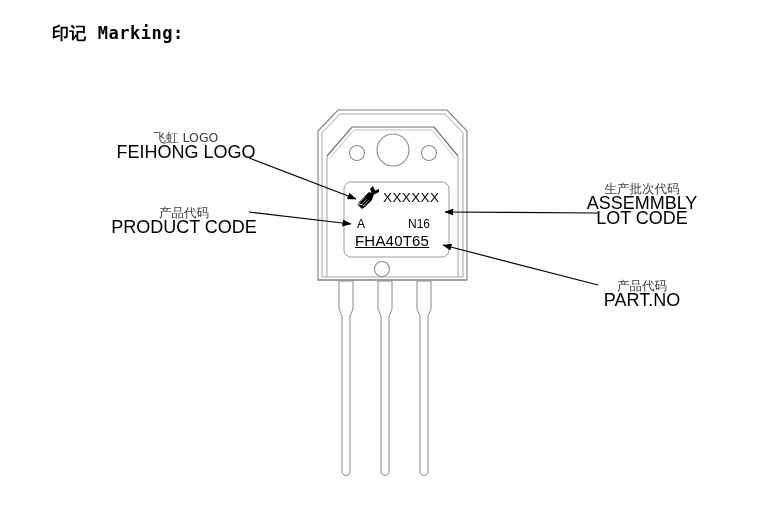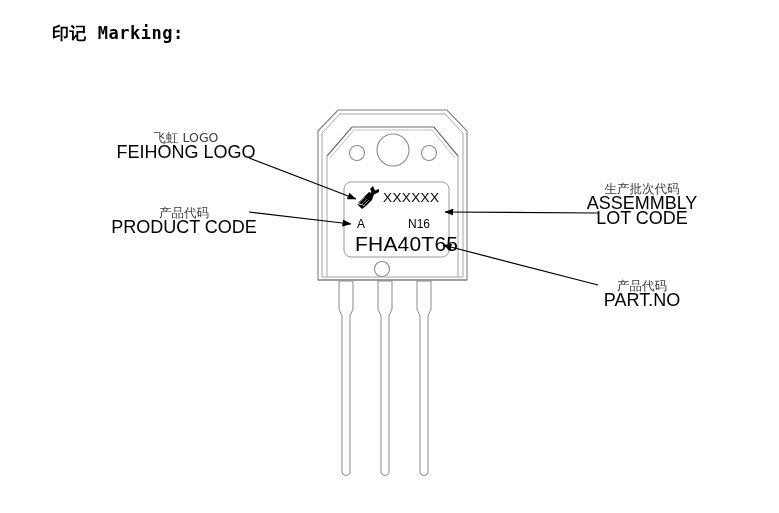--- a/index.html
+++ b/index.html
@@ -78,22 +78,23 @@
   #mark-a {
     left: 357px; top: 217px;
     font-size: 12px;
   }
   #mark-n16 {
     left: 408px; top: 217px;
     font-size: 12px;
   }
   #mark-part {
     left: 355px; top: 232px;
-    font-size: 21px;
+    font-size: 15px;
     letter-spacing: 0.2px;
+    text-decoration: underline;
   }
 </style>
 </head>
 <body>
 
 <div id="page">
 
   <div id="title">印记 Marking:</div>
 
   <svg id="drawing" viewBox="0 0 779 513">

